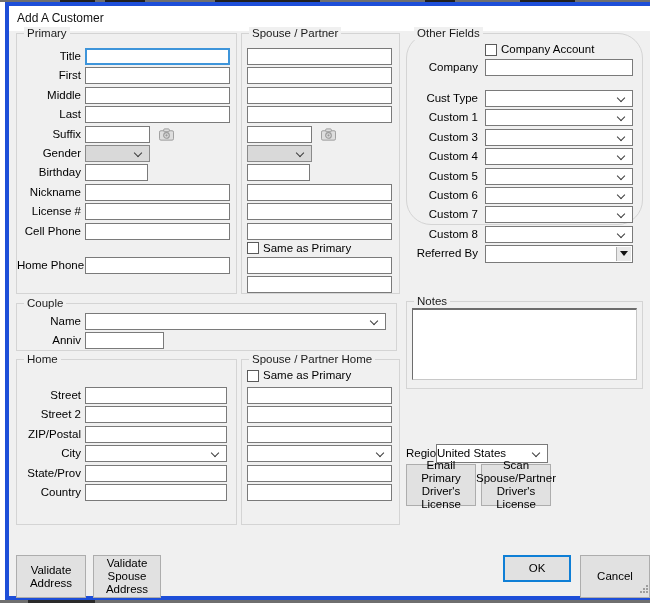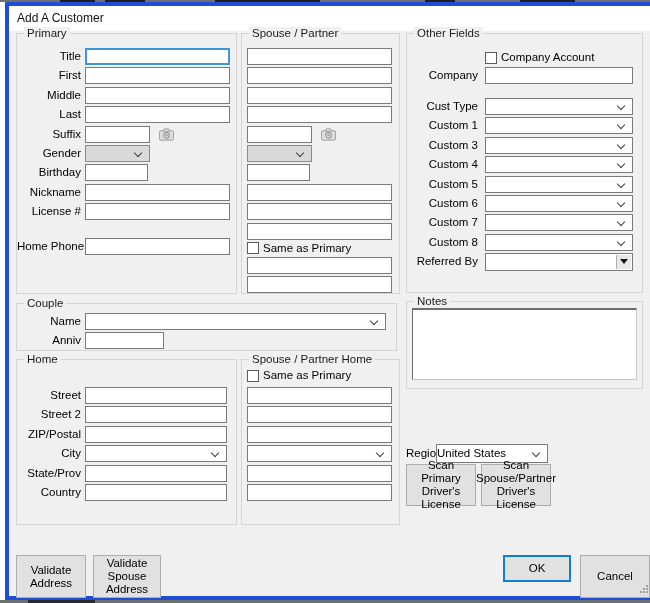--- a/index.html
+++ b/index.html
@@ -20,21 +20,21 @@
     background:#f0f0f0; border:4px solid #1d4ed8; }
   .titlebar { position:absolute; left:0; top:0; width:100%; height:25px; background:#ffffff; }
   .title-text { position:absolute; left:8px; top:5px; font-size:12px; color:#111; }
 
   .grp { position:absolute; border:1px solid #d4d4d4; }
   .grp-label { position:absolute; top:-7px; left:7px; background:#f0f0f0;
     padding:0 3px; font-size:11.5px; line-height:13px; color:#1a1a1a; white-space:nowrap; }
 
   .grp.primary     { left:7px;   top:27px;  width:221px; height:261px; padding-top:14px; }
   .grp.spouse      { left:232px; top:27px;  width:159px; height:261px; padding-top:14px; padding-left:5px; }
-  .grp.other       { left:397px; top:27px;  width:237px; height:260px; padding-top:17px; }
+  .grp.other       { left:397px; top:27px;  width:237px; height:192px; padding-top:9px;border-radius:25px; }
   .grp.couple      { left:7px;   top:297px; width:381px; height:48px;  padding-top:9px; }
   .grp.home        { left:7px;   top:353px; width:221px; height:166px; padding-top:27px; }
   .grp.spouse-home { left:232px; top:353px; width:159px; height:166px; padding-top:9px; padding-left:5px; }
   .grp.notes       { left:397px; top:295px; width:237px; height:88px; }
 
   .row { display:flex; align-items:center; height:17px; margin-bottom:2.4px; }
   .row.gap15 { height:15px; margin-bottom:0; }
   .row.cbslot { height:13px; margin-bottom:2px; }
   .lbl { width:68px; text-align:right; padding-right:4px; flex:none; color:#000;
     white-space:nowrap; line-height:15px; }
@@ -137,20 +137,24 @@
         <input class="tb w63" style="">
       </div>
     <div class="row">
         <span class="lbl">Nickname</span>
         <input class="tb w145" style="">
       </div>
     <div class="row">
         <span class="lbl">License #</span>
         <input class="tb w145" style="">
       </div>
+    <div class="row">
+        <span class="lbl">Cell Phone</span>
+        <input class="tb w145" style="">
+      </div>
     <div class="row gap15"></div>
     <div class="row">
         <span class="lbl">Home Phone</span>
         <input class="tb w145" style="">
       </div>
   </div>
 
   <div class="grp spouse">
     <span class="grp-label">Spouse / Partner</span>
     <div class="row">
@@ -357,21 +361,21 @@
   </div>
 
   <div class="region-row">
     <span class="lbl">Region</span>
     <div class="combo tall w112">
       <span class="val">United States</span>
       <span class="chev" style="top:5px"></span>
     </div>
   </div>
 
-  <button class="btn3" style="left:397px;top:458px;width:70px;height:42px">Scan Primary
+  <button class="btn3" style="left:397px;top:458px;width:70px;height:42px">Email Primary
 Driver's License</button>
   <button class="btn3" style="left:472px;top:458px;width:70px;height:42px">Scan
 Spouse/Partner
 Driver's License</button>
 
   <button class="btn3" style="left:7px;top:549px;width:70px;height:43px">Validate
 Address</button>
   <button class="btn3" style="left:84px;top:549px;width:68px;height:43px">Validate
 Spouse
 Address</button>

